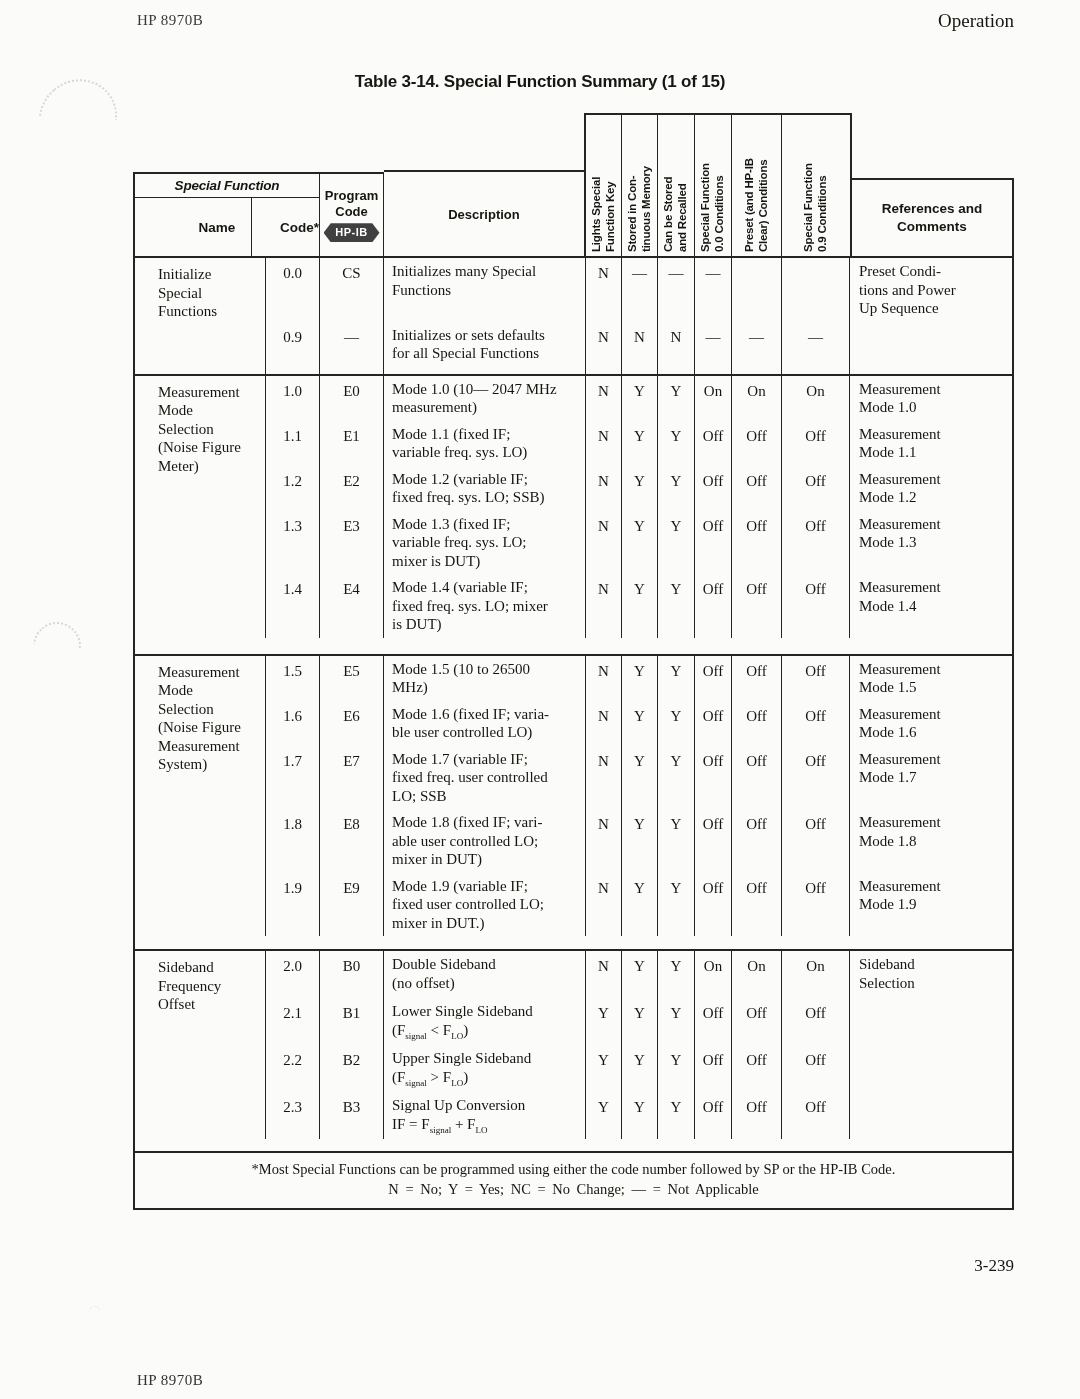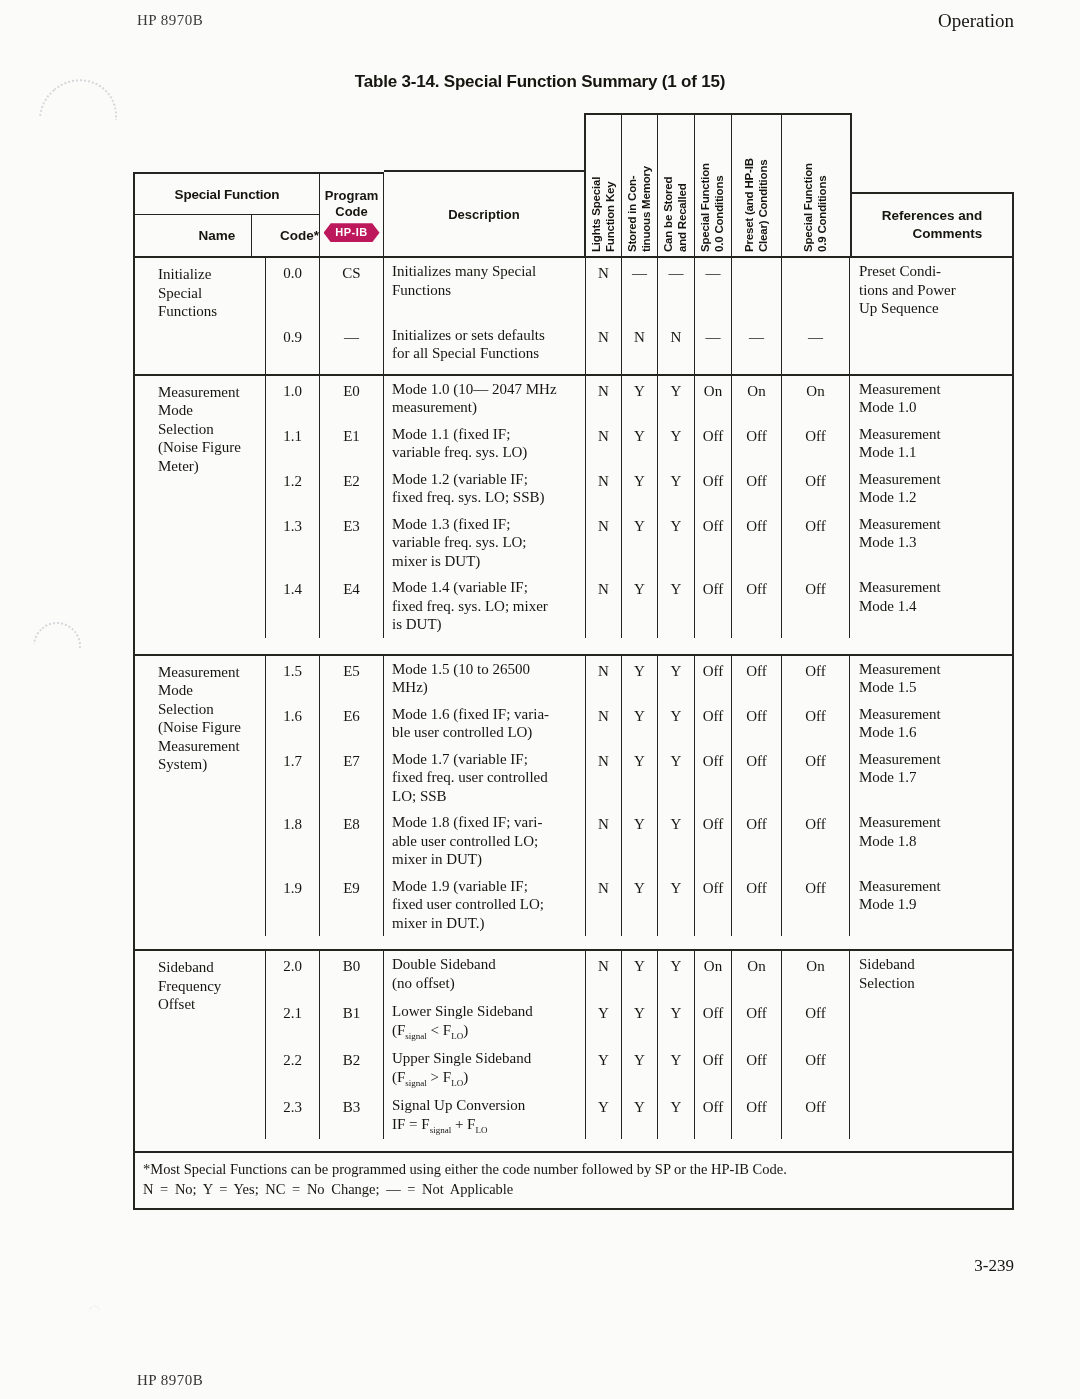--- a/index.html
+++ b/index.html
@@ -57,35 +57,35 @@
     border-bottom:2.5px solid var(--ln);
     font-family:"Liberation Sans", sans-serif;font-weight:bold;
   }
   .thead,.thead *{box-sizing:border-box;}
   .h-sf{
     width:187px;height:84px;
     border:2px solid var(--ln);border-bottom:none;border-right:1.5px solid var(--ln);
     display:flex;flex-direction:column;
   }
   .h-sf-top{
-    height:41px;border-bottom:1.5px solid var(--ln);
+    height:24px;border-bottom:1.5px solid var(--ln);
     display:flex;align-items:center;justify-content:center;
-    font-size:13.5px;letter-spacing:-.2px;
+    font-size:13.5px;letter-spacing:-.2px;font-style:italic;
   }
   .h-sf-bottom{flex:1;display:flex;}
   .h-name{width:130px;border-right:1.5px solid var(--ln);display:flex;align-items:center;justify-content:center;font-size:13.5px;padding-left:48px;}
   .h-code{flex:1;display:flex;align-items:center;justify-content:center;font-size:13.5px;margin-left:28px;}
   .h-prog{
     width:64px;height:84px;
     border-top:2px solid var(--ln);border-right:1.5px solid var(--ln);
     display:flex;flex-direction:column;align-items:center;justify-content:center;
     font-size:13px;line-height:1.25;text-align:center;white-space:pre-line;
   }
   .badge{
-    margin-top:3px;width:56px;height:19px;background:#be185d;color:#fff;
+    margin-top:3px;width:56px;height:19px;background:#404040;color:#fff;
     clip-path:polygon(0 50%,13% 0,87% 0,100% 50%,87% 100%,13% 100%);
     display:flex;align-items:center;justify-content:center;
     font-size:11px;letter-spacing:.5px;
   }
   .h-desc{
     width:200px;height:86px;border-top:2px solid var(--ln);
     display:flex;align-items:center;justify-content:center;font-size:13px;
   }
   .h-vbox{
     width:268px;height:143px;
@@ -96,24 +96,24 @@
   .vcell.sep{border-right:1.5px solid var(--ln);}
   .v1{width:36px;}.v2{width:36px;}.v3{width:37px;}.v4{width:37px;}.v5{width:50px;}.v6{width:68px;}
   .vtext{
     position:absolute;left:50%;top:50%;
     width:132px;
     transform:translate(-50%,-50%) rotate(-90deg);
     font-size:11.5px;line-height:1.18;letter-spacing:-.2px;
     white-space:pre-line;text-align:left;
   }
   .h-refs{
-    width:162px;height:64px;
+    width:162px;height:78px;
     border:2px solid var(--ln);border-bottom:none;border-left:none;
     display:flex;align-items:center;justify-content:center;
-    text-align:right;font-size:13.5px;line-height:1.3;white-space:pre-line;
+    text-align:center;font-size:13.5px;line-height:1.3;white-space:pre-line;
   }
 
   .tbody{border-left:2px solid var(--ln);border-right:2px solid var(--ln);}
   .tbody,.tbody *{box-sizing:border-box;}
   .group{
     display:grid;
     grid-template-columns:131px 54px 64px 202px 36px 36px 37px 37px 50px 68px 160px;
     grid-auto-flow:row;
     border-bottom:2px solid var(--ln);
     font-size:15px;line-height:18.5px;
@@ -125,21 +125,21 @@
   .c-comment{border-right:none;overflow:visible;padding-left:9px;}
   sub{font-size:9px;line-height:0;}
   .g0 .c-desc{min-height:52px;}
   .g1{padding-bottom:16px;}
   .g2{padding-bottom:13px;}
   .g3{padding-bottom:12px;}
   .g3 .c-desc{min-height:47px;}
 
   .tfoot{
     border:2px solid var(--ln);border-top:none;
-    padding:6px 8px 8px 8px;
+    text-align:center;padding:6px 8px 8px 8px;
     font-size:14.5px;line-height:1.4;
   }
   .tfoot .l2{word-spacing:3px;}
 </style>
 </head>
 <body>
 
 <div class="page">
 
   <div class="artifact a1"></div>

